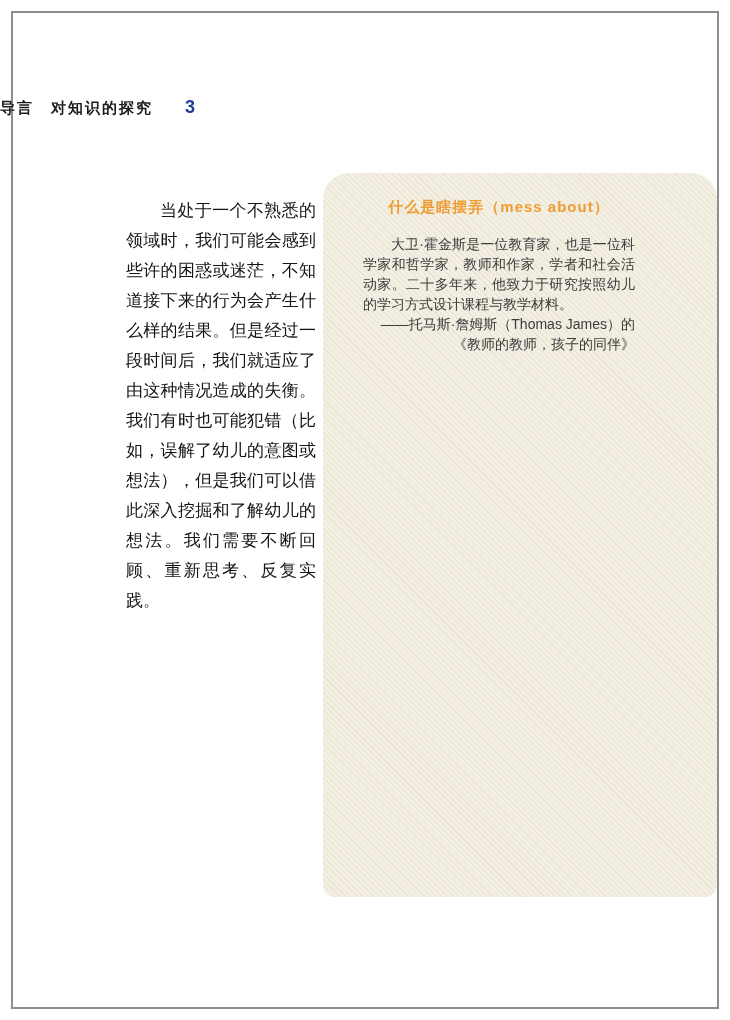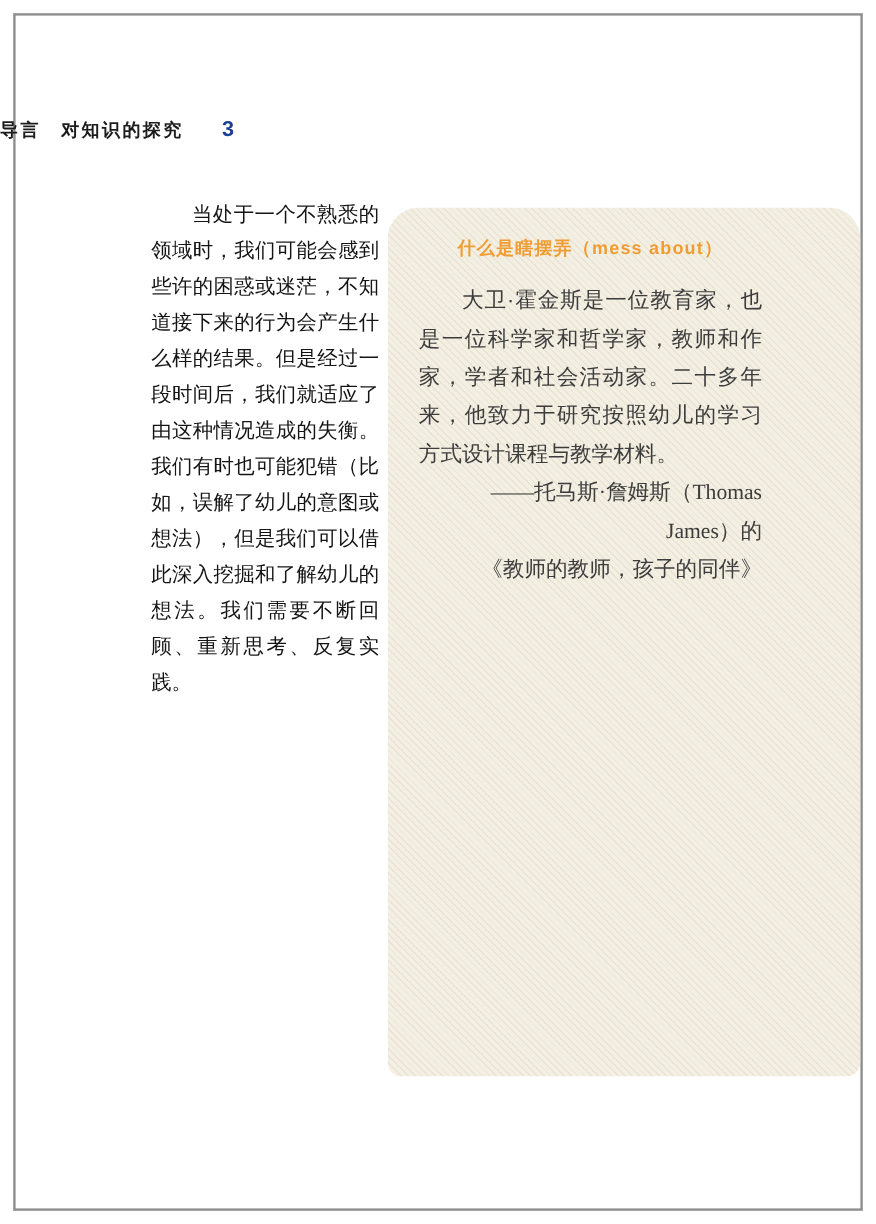--- a/index.html
+++ b/index.html
@@ -49,59 +49,58 @@
     left: 126px;
     top: 164px;
     width: 190px;
     font-family: "Liberation Serif", serif;
     font-size: 17px;
     line-height: 30px;
     color: #141414;
     text-align: justify;
   }
   .left-col p { margin: 0; }
-  .left-col p.indented { text-indent: 2em; }
+  .left-col p.indented { text-indent: 2em; margin-top: 32px; }
 
   .sidebar-box {
     position: absolute;
     left: 323px;
     top: 173px;
     width: 394px;
     height: 724px;
     box-sizing: border-box;
-    padding: 20px 82px 0 26px;
+    padding: 20px 82px 0 40px;
     background-color: #f3efe3;
     background-image:
       repeating-linear-gradient(45deg,
         rgba(198,182,152,0.20) 0px,
         rgba(198,182,152,0.20) 1px,
         transparent 1px,
         transparent 4px);
     border-radius: 26px 26px 12px 12px;
   }
   .box-title {
     margin: 5px 0 17px 0;
     text-align: center;
     color: #ef9d33;
     font-size: 15px;
     font-weight: bold;
     letter-spacing: 1px;
     white-space: nowrap;
   }
   .sidebar-box p {
     margin: 0;
-    font-size: 18px;
-    line-height: 32px;
+    font-size: 14px;
+    line-height: 20px;
     color: #3c3c3c;
     text-align: justify;
   }
   .sidebar-box p.indented { text-indent: 2em; }
   .attribution {
     margin: 0 0 24px 0;
-    font-family: Liberation Serif, serif;
   }
   .attribution p {
     text-align: right;
   }
 </style>
 </head>
 <body>
 
 <div class="page-frame"></div>
 

